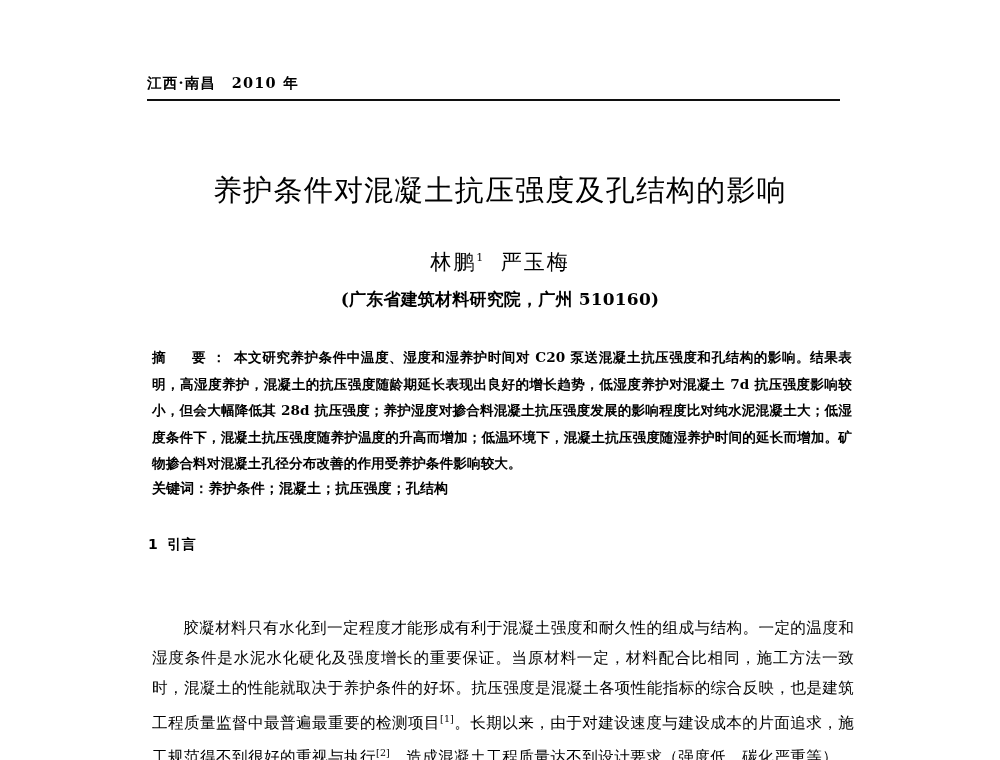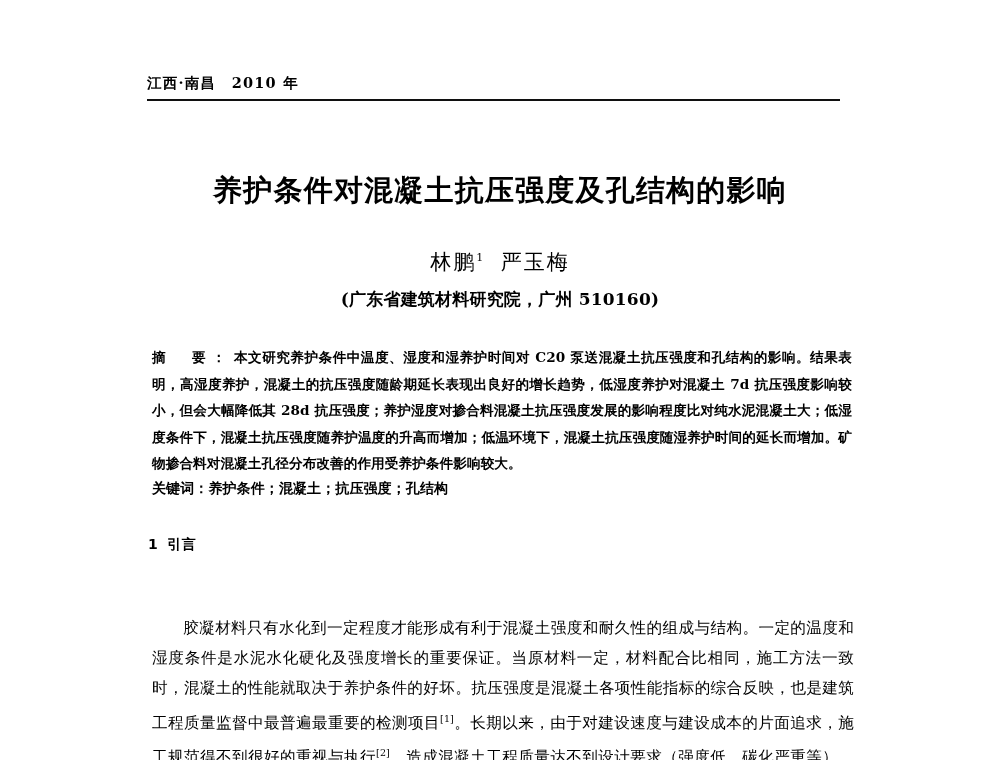--- a/index.html
+++ b/index.html
@@ -51,21 +51,21 @@
   }
 
   
   .doc-title {
     position: absolute;
     left: 0;
     top: 152px;
     width: 1000px;
     text-align: center;
     font-size: 29px;
-    font-weight: bold;
+    font-weight: normal;
     letter-spacing: 1.2px;
     font-family: "DejaVu Sans", "Liberation Sans", sans-serif;
     white-space: nowrap;
   }
   .authors {
     position: absolute;
     left: 0;
     top: 248px;
     width: 1000px;
     text-align: center;

